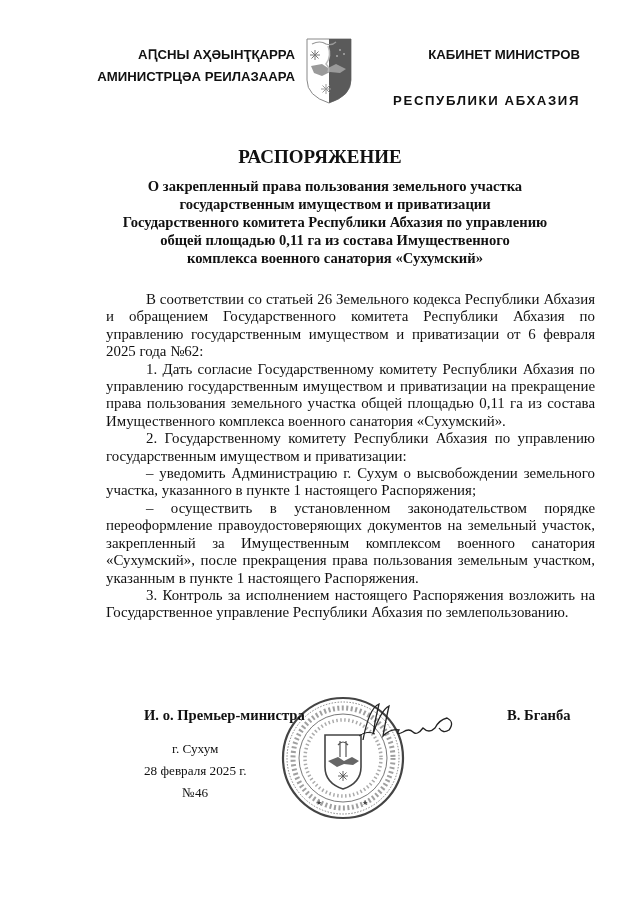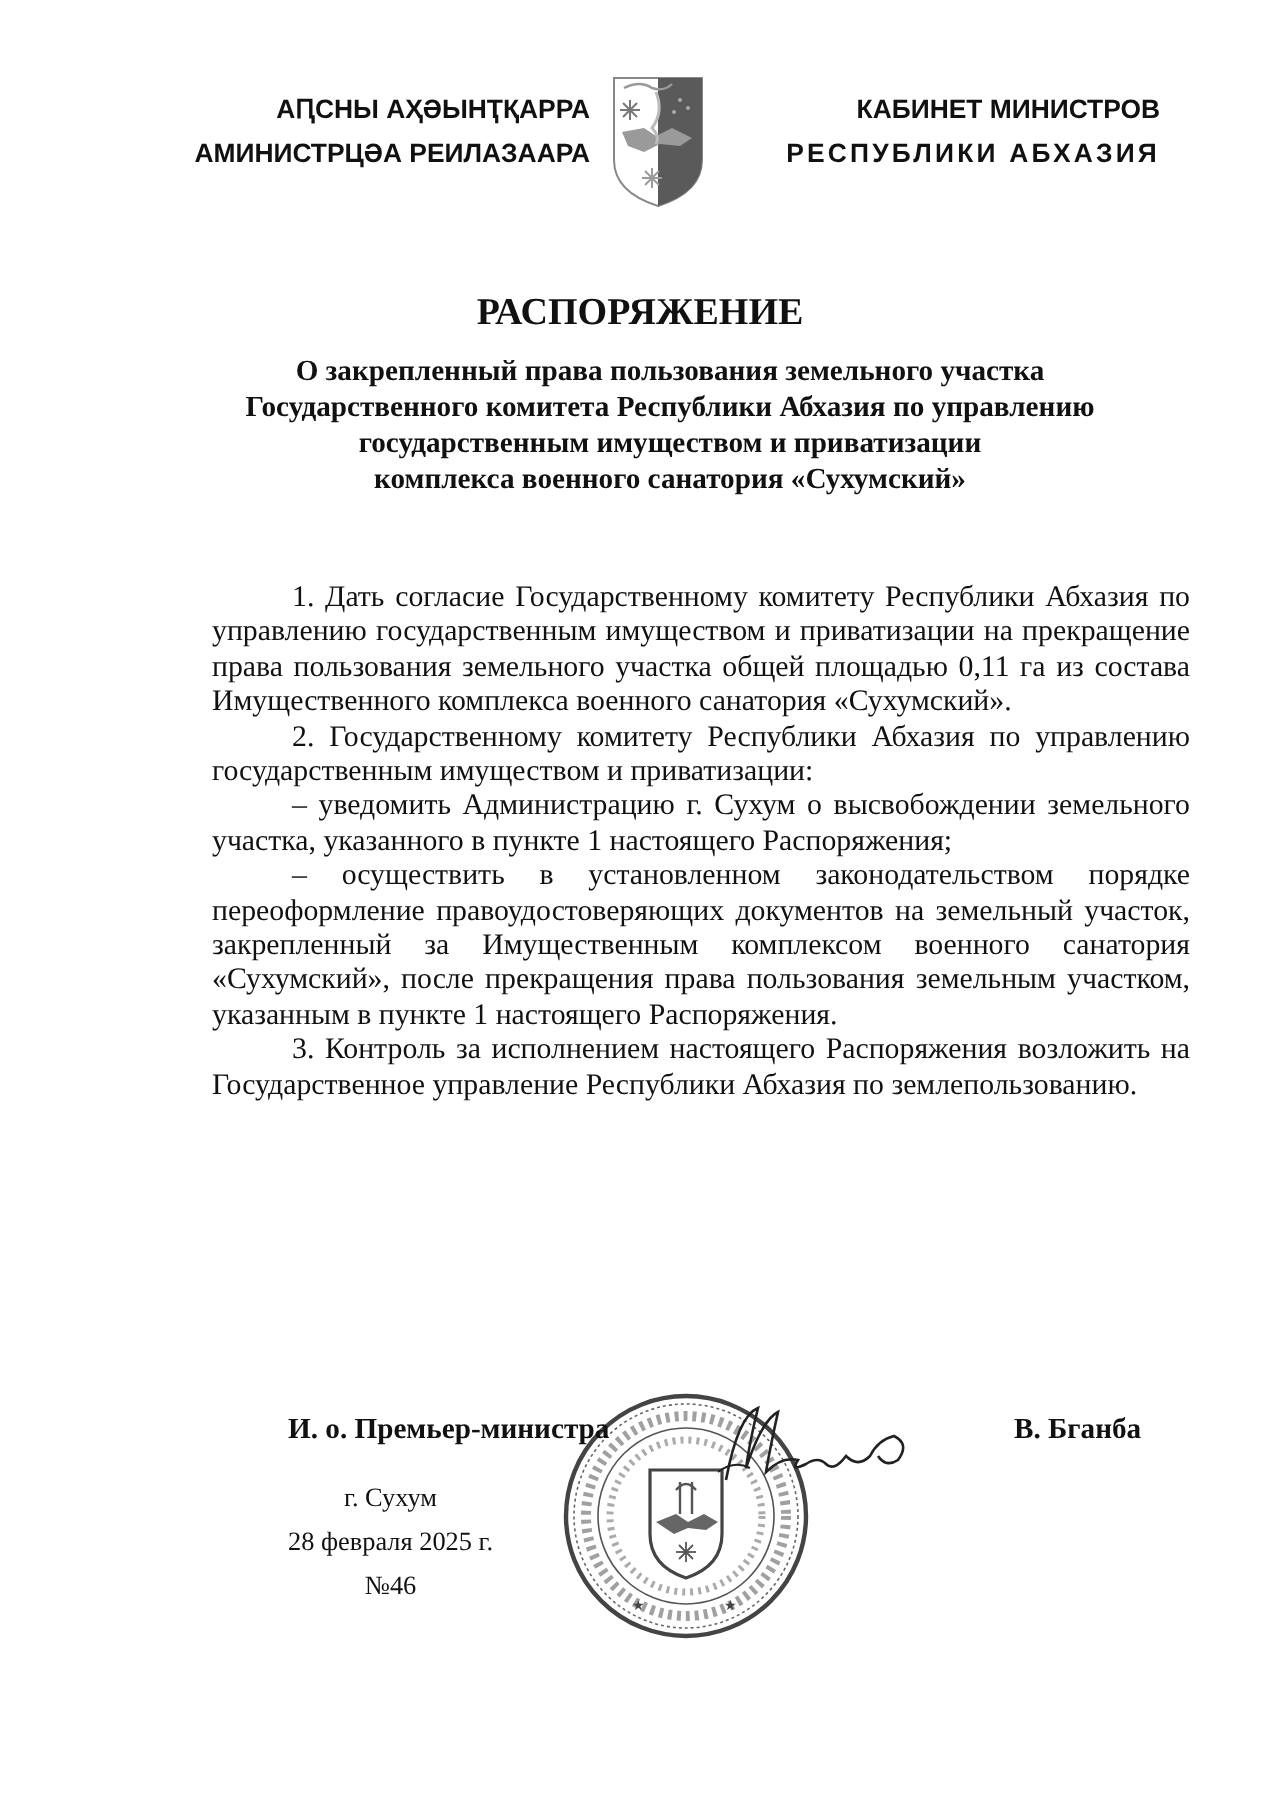--- a/index.html
+++ b/index.html
@@ -6,21 +6,21 @@
   body { width: 640px; height: 905px; position: relative; overflow: hidden; color: #111; }
   .page { position: absolute; left: 0; top: 0; width: 640px; height: 905px; background: #fff; }
 
   .hdr-left, .hdr-right {
     position: absolute; top: 44px;
     font-family: "Liberation Sans", sans-serif; font-weight: bold;
     font-size: 13.2px; line-height: 22px; text-align: right; color: #111;
   }
   .hdr-left { left: 75px; width: 220px; }
   .hdr-right { left: 385px; width: 195px; }
-  .hdr-right .l2 { letter-spacing: 1.6px; }
+  .hdr-right .l2 { letter-spacing: 1.6px; margin-top: 24px; }
 
   .crest { position: absolute; left: 306px; top: 38px; width: 46px; height: 66px; }
 
   .title {
     position: absolute; left: 0; top: 146px; width: 640px; text-align: center;
     font-family: "Liberation Serif", serif; font-weight: bold; font-size: 19px; color: #111;
   }
   .subject {
     position: absolute; left: 100px; top: 177px; width: 470px; text-align: center;
     font-family: "Liberation Serif", serif; font-weight: bold; font-size: 14.6px;
@@ -89,26 +89,28 @@
 
   <div class="hdr-right">
     <div>КАБИНЕТ МИНИСТРОВ</div>
     <div class="l2">РЕСПУБЛИКИ АБХАЗИЯ</div>
   </div>
 
   <div class="title">РАСПОРЯЖЕНИЕ</div>
 
   <div class="subject">
     <div>О закрепленный права пользования земельного участка</div>
+    <div>государственным имуществом и приватизации</div>
     <div>Государственного комитета Республики Абхазия по управлению</div>
-    <div>государственным имуществом и приватизации</div>
+    <div>общей площадью 0,11 га из состава Имущественного</div>
     <div>комплекса военного санатория «Сухумский»</div>
   </div>
 
   <div class="body">
+    <p>В соответствии со статьей 26 Земельного кодекса Республики Абхазия и обращением Государственного комитета Республики Абхазия по управлению государственным имуществом и приватизации от 6 февраля 2025 года №62:</p>
     <p class="gap">1. Дать согласие Государственному комитету Республики Абхазия по управлению государственным имуществом и приватизации на прекращение права пользования земельного участка общей площадью 0,11 га из состава Имущественного комплекса военного санатория «Сухумский».</p>
     <p>2. Государственному комитету Республики Абхазия по управлению государственным имуществом и приватизации:</p>
     <p>– уведомить Администрацию г. Сухум о высвобождении земельного участка, указанного в пункте 1 настоящего Распоряжения;</p>
     <p>– осуществить в установленном законодательством порядке переоформление правоудостоверяющих документов на земельный участок, закрепленный за Имущественным комплексом военного санатория «Сухумский», после прекращения права пользования земельным участком, указанным в пункте 1 настоящего Распоряжения.</p>
     <p>3. Контроль за исполнением настоящего Распоряжения возложить на Государственное управление Республики Абхазия по землепользованию.</p>
   </div>
 
   <svg class="stamp" viewBox="0 0 126 126">
     <circle cx="63" cy="63" r="60" fill="none" stroke="#444" stroke-width="2.2"></circle>
     <circle cx="63" cy="63" r="56" fill="none" stroke="#666" stroke-width="0.8" stroke-dasharray="1.5 1.5"></circle>

